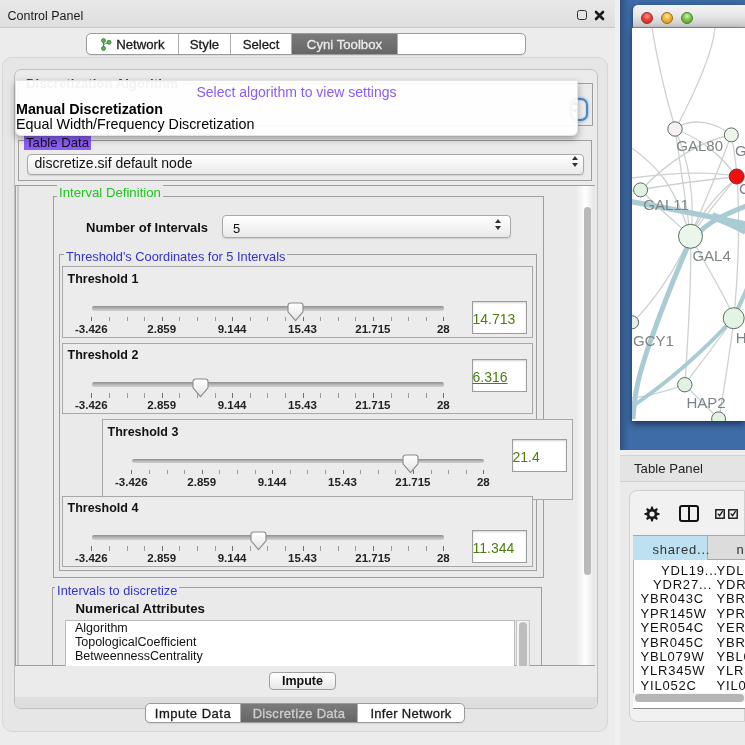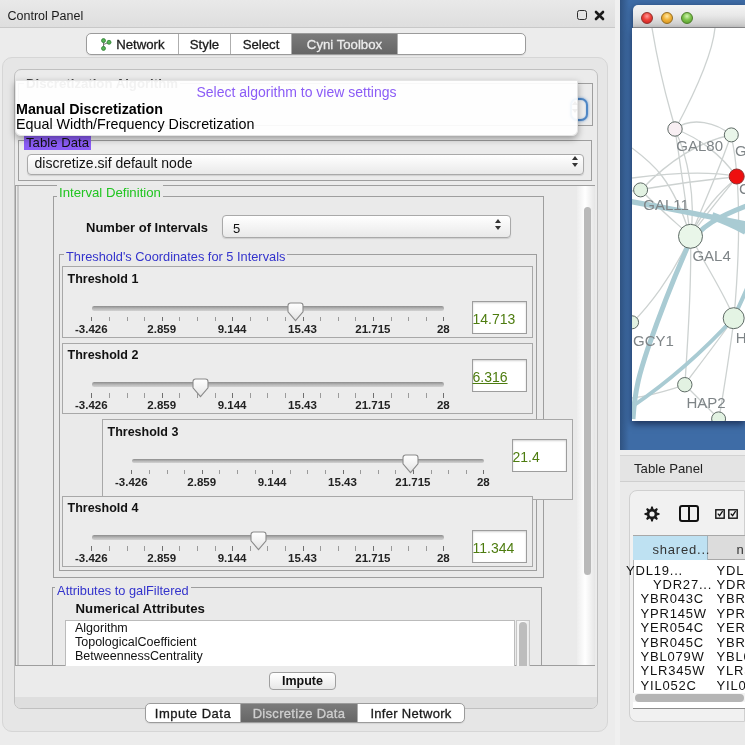--- a/index.html
+++ b/index.html
@@ -229,21 +229,21 @@
     <div class="abs tlab" style="left:279.9px;top:55.4px;width:60px;">21.715</div>
     <div class="abs tlab" style="left:350.3px;top:55.4px;width:60px;">28</div>
       <svg class="abs" style="left:186.8px;top:34.2px" width="17" height="20" viewBox="0 0 17 20">
       <path d="M 1 3.6 A 2.6 2.6 0 0 1 3.6 1 L 13.4 1 A 2.6 2.6 0 0 1 16 3.6 L 16 9.8 L 8.5 18.6 L 1 9.8 Z" fill="url(#thg)" stroke="#8a8a8a" stroke-width="1.1"></path>
     </svg>
       <div class="abs vfield" style="left:408.5px;top:33.2px;">11.344</div>
     </div>
 
 <div class="abs" style="left:14.8px;top:185px;width:580.5px;height:481.3px;overflow:hidden;">
   <div class="abs grp" style="left:37.2px;top:402.1px;width:490.5px;height:120px;"></div>
-  <div class="abs grplab" style="left:40.3px;top:397.8px;color:#3333cc;background:#eaeaea;font-size:12.8px;">Attributes to galFiltered</div>
+  <div class="abs grplab" style="left:40.3px;top:397.8px;color:#3333cc;background:#eaeaea;font-size:12.8px;">Intervals to discretize</div>
   <div class="abs" style="left:40.8px;top:415.7px;font-size:13.2px;font-weight:bold;color:#111;padding-left:20px;">Numerical Attributes</div>
   <div class="abs" style="left:50.2px;top:434.5px;width:450px;height:60px;background:#fff;border:1px solid #bbb;"></div>
   <div class="abs" style="left:60.2px;top:435.8px;font-size:12.5px;color:#111;">Algorithm</div>
   <div class="abs" style="left:60.2px;top:449.8px;font-size:12.5px;color:#111;">TopologicalCoefficient</div>
   <div class="abs" style="left:60.2px;top:463.8px;font-size:12.5px;color:#111;">BetweennessCentrality</div>
   <div class="abs" style="left:501.2px;top:434.5px;width:14px;height:60px;background:linear-gradient(90deg,#f2f2f2,#fff 50%,#e8e8e8);border:1px solid #c6c6c6;"></div>
   <div class="abs" style="left:504.2px;top:436.5px;width:8px;height:60px;background:#bdbdbd;border-radius:4px;"></div>
 </div>
 
 <div class="abs" style="left:577px;top:186px;width:18px;height:479.3px;background:linear-gradient(90deg,#ededed,#ffffff 45%,#e6e6e6);"></div>
@@ -347,21 +347,21 @@
   <rect x="13.8" y="0.8" width="8.4" height="8.4" fill="none" stroke="#111" stroke-width="1.4"></rect>
   <path d="M15.8 4.6 L17.6 6.6 L20.6 2.2" stroke="#111" stroke-width="1.3" fill="none"></path>
 </svg>
 
 <div class="abs" style="left:632.5px;top:535px;width:112.5px;height:25px;border-top:1px solid #a8a8a8;border-bottom:1px solid #a8a8a8;border-left:1px solid #a8a8a8;background:#dcdcdc;"></div>
 <div class="abs" style="left:633.2px;top:535.5px;width:74.6px;height:24px;background:#bee1f2;border-right:1px solid #9fb4bf;"></div>
 <div class="abs" style="left:652.5px;top:542px;font-size:13px;letter-spacing:0.8px;color:#333;">shared...</div>
 <div class="abs" style="left:736.5px;top:542px;font-size:13px;color:#333;">n</div>
 <div class="abs" style="left:632.5px;top:560px;width:112.5px;height:133px;background:#fff;border-left:1px solid #b5b5b5;overflow:hidden;"></div>
 
-<div class="abs trow" style="left:626px;top:562.5px;width:67px;">YDL19...</div>
+<div class="abs trow" style="left:661px;top:562.5px;width:67px;">YDL19...</div>
 <div class="abs trow" style="left:716.5px;top:562.5px;width:29px;">YDL194W</div>
 <div class="abs trow" style="left:653px;top:576.9px;width:67px;">YDR27...</div>
 <div class="abs trow" style="left:716.5px;top:576.9px;width:29px;">YDR277C</div>
 <div class="abs trow" style="left:640.5px;top:591.3px;width:67px;">YBR043C</div>
 <div class="abs trow" style="left:716.5px;top:591.3px;width:29px;">YBR043C</div>
 <div class="abs trow" style="left:640.5px;top:605.7px;width:67px;">YPR145W</div>
 <div class="abs trow" style="left:716.5px;top:605.7px;width:29px;">YPR145W</div>
 <div class="abs trow" style="left:640.5px;top:620.1px;width:67px;">YER054C</div>
 <div class="abs trow" style="left:716.5px;top:620.1px;width:29px;">YER054C</div>
 <div class="abs trow" style="left:640.5px;top:634.5px;width:67px;">YBR045C</div>

